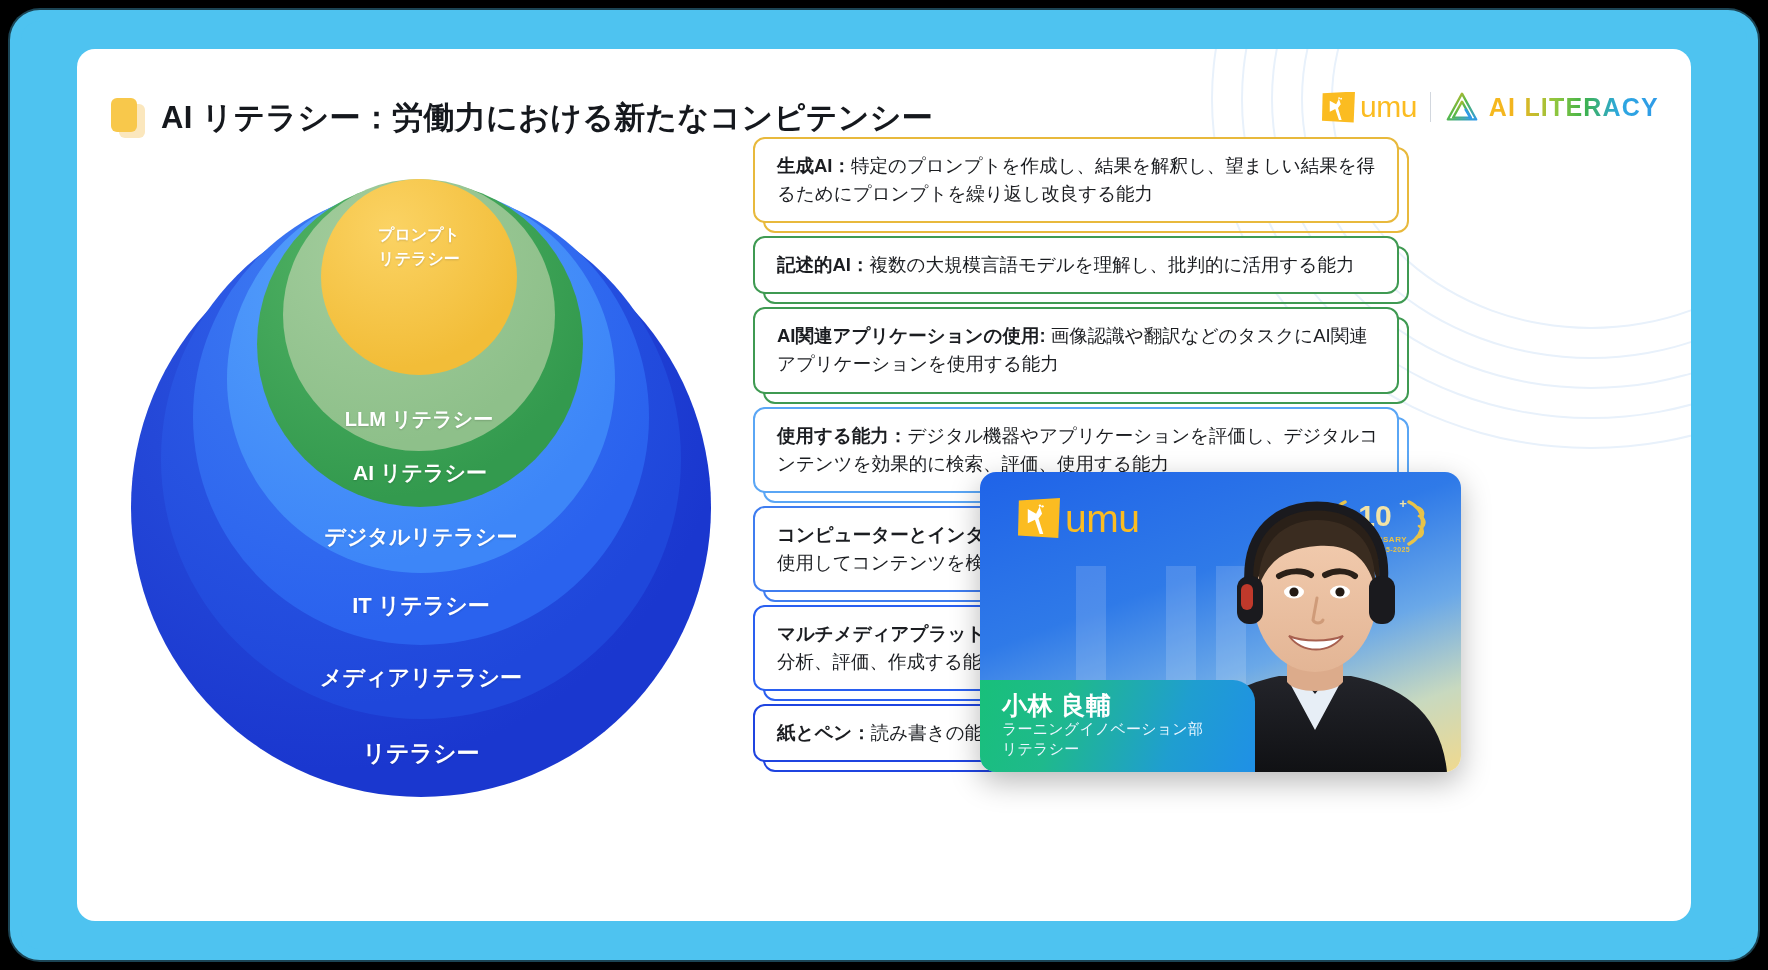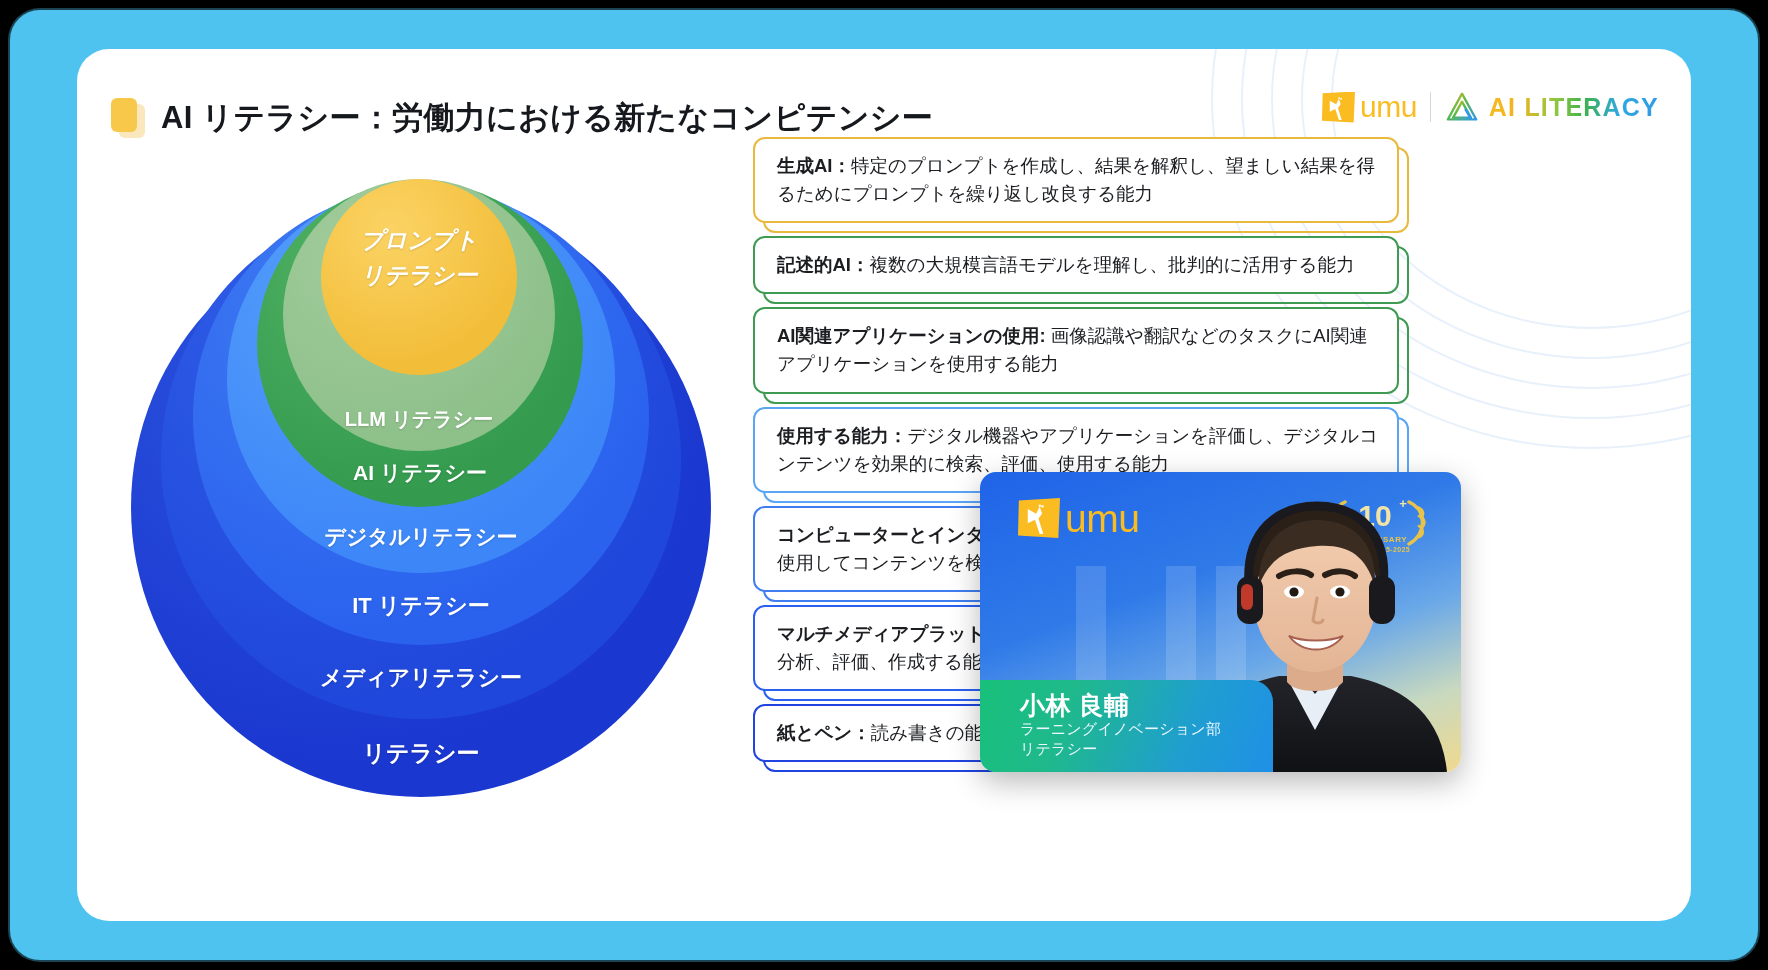--- a/index.html
+++ b/index.html
@@ -20,21 +20,21 @@
     left: 10px; top: 10px; right: 10px; bottom: 10px;
     border: 11px solid #4ec3f0;
     border-radius: 30px;
     background: #4ec3f0;
     box-shadow: 0 0 0 2px rgba(78,195,240,.35);
   }
   #slide-surface {
     position: absolute;
     left: 56px; top: 28px; right: 56px; bottom: 28px;
     background: #ffffff;
-    border-radius: 32px;
+    border-radius: 18px;
     overflow: hidden;
   }
 
   
   .arc-deco {
     position: absolute;
     border: 2px solid #e8f1fb;
     border-radius: 50%;
     pointer-events: none;
   }
@@ -146,21 +146,21 @@
   #anniversary-badge {
     position: absolute; right: 22px; top: 16px;
     width: 124px; height: 74px; 
   }
   #presenter-photo {
     position: absolute; right: 6px; bottom: 0;
     width: 280px; height: 292px;
   }
   #name-badge {
     position: absolute; left: 0; bottom: 0;
-    padding: 11px 52px 13px 40px;
+    padding: 11px 52px 13px 22px;
     border-top-right-radius: 22px;
     background: linear-gradient(110deg,#18c07a 0%,#1fb98c 30%,#1f9ed0 70%,#1f90e6 100%);
   }
   #presenter-name {
     color: #fff; font-size: 25px; font-weight: 700;
     letter-spacing: .5px; line-height: 1.15;
   }
   .presenter-role-line {
     color: #eaf6ff; font-size: 15px; line-height: 1.32; letter-spacing: .2px;
   }
@@ -246,21 +246,21 @@
           <span class="venn-label" style="position:absolute;bottom:20px;font-size:21px;">AI リテラシー</span>
         </div>
 
         <div class="venn-circle" style="left:152px;top:2px;width:272px;height:272px;
                     background:radial-gradient(circle at 34% 26%,#a3cd9d,#8ec08a 72%);">
           <span class="venn-label" style="position:absolute;bottom:18px;font-size:20px;">LLM リテラシー</span>
         </div>
 
         <div class="venn-circle" style="left:190px;top:2px;width:196px;height:196px;
                     background:radial-gradient(circle at 36% 26%,#fbd364,#f2bd38 72%);">
-          <span class="venn-label" style="position:absolute;top:44px;font-size:23px;line-height:1.5;white-space:pre;font-style:italic;">プロンプト
+          <span class="venn-label" style="position:absolute;top:44px;font-size:16px;line-height:1.5;white-space:pre;">プロンプト
 リテラシー</span>
         </div>
       </div>
 
       <div id="bullet-column">
 
         <div class="bullet-item">
           <div class="bullet-shadow" style="border-color:#e8b93c;"></div>
           <div class="bullet-card" style="border-color:#e8b93c;">
             <b>生成AI：</b><span>特定のプロンプトを作成し、結果を解釈し、望ましい結果を得るためにプロンプトを繰り返し改良する能力</span>

